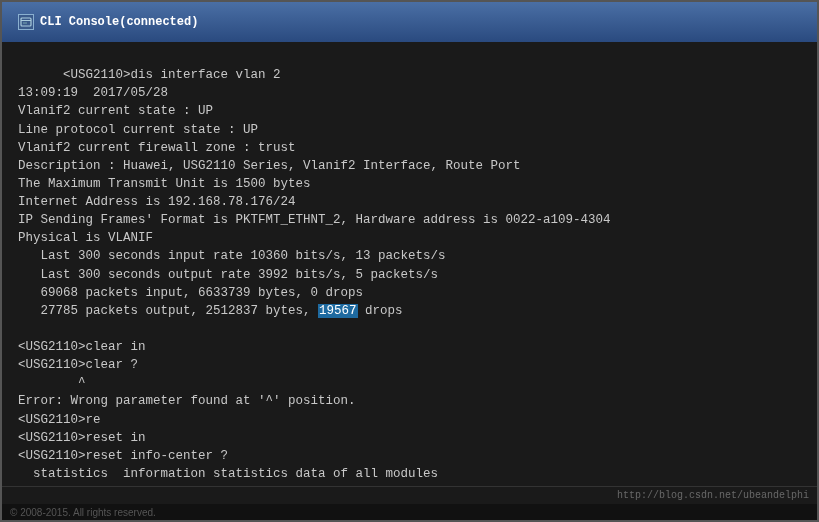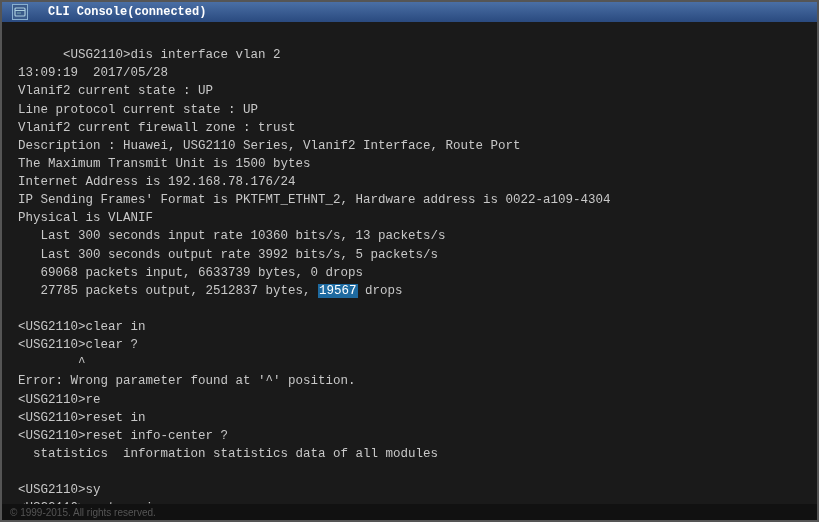--- a/index.html
+++ b/index.html
@@ -19,25 +19,25 @@
     .window {
       width: 819px;
       height: 522px;
       display: flex;
       flex-direction: column;
       border: 2px solid #555;
     }
 
     .title-bar {
       background: linear-gradient(to bottom, #4a6fa5, #2a4a7f);
-      height: 20px;
+      height: 40px;
       display: flex;
       align-items: center;
-      padding: 0 10px;
-      gap: 20px;
+      padding: 0 16px;
+      gap: 6px;
       flex-shrink: 0;
     }
 
     .title-bar-icon {
       width: 16px;
       height: 16px;
       background: #3a5a8a;
       border: 1px solid #8ab0d0;
       display: flex;
       align-items: center;
@@ -155,17 +155,20 @@
   statistics  information statistics data of all modules
 
 &lt;USG2110&gt;sy
 &lt;USG2110&gt;system-view
 13:09:34  2017/05/28
 Enter system view, return user view with Ctrl+Z.
 [USG2110]interface</span>
     </div>
   </div>
 
+  <div class="footer-bar">
+    <span class="footer-text">http://blog.csdn.net/ubeandelphi</span>
+  </div>
 
   <div class="copyright-bar">
-    <span class="copyright-text">© 1999-2015. All rights reserved.</span>
+    <span class="copyright-text">© 2008-2015. All rights reserved.</span>
   </div>
 </div>
 
 </body></html>

